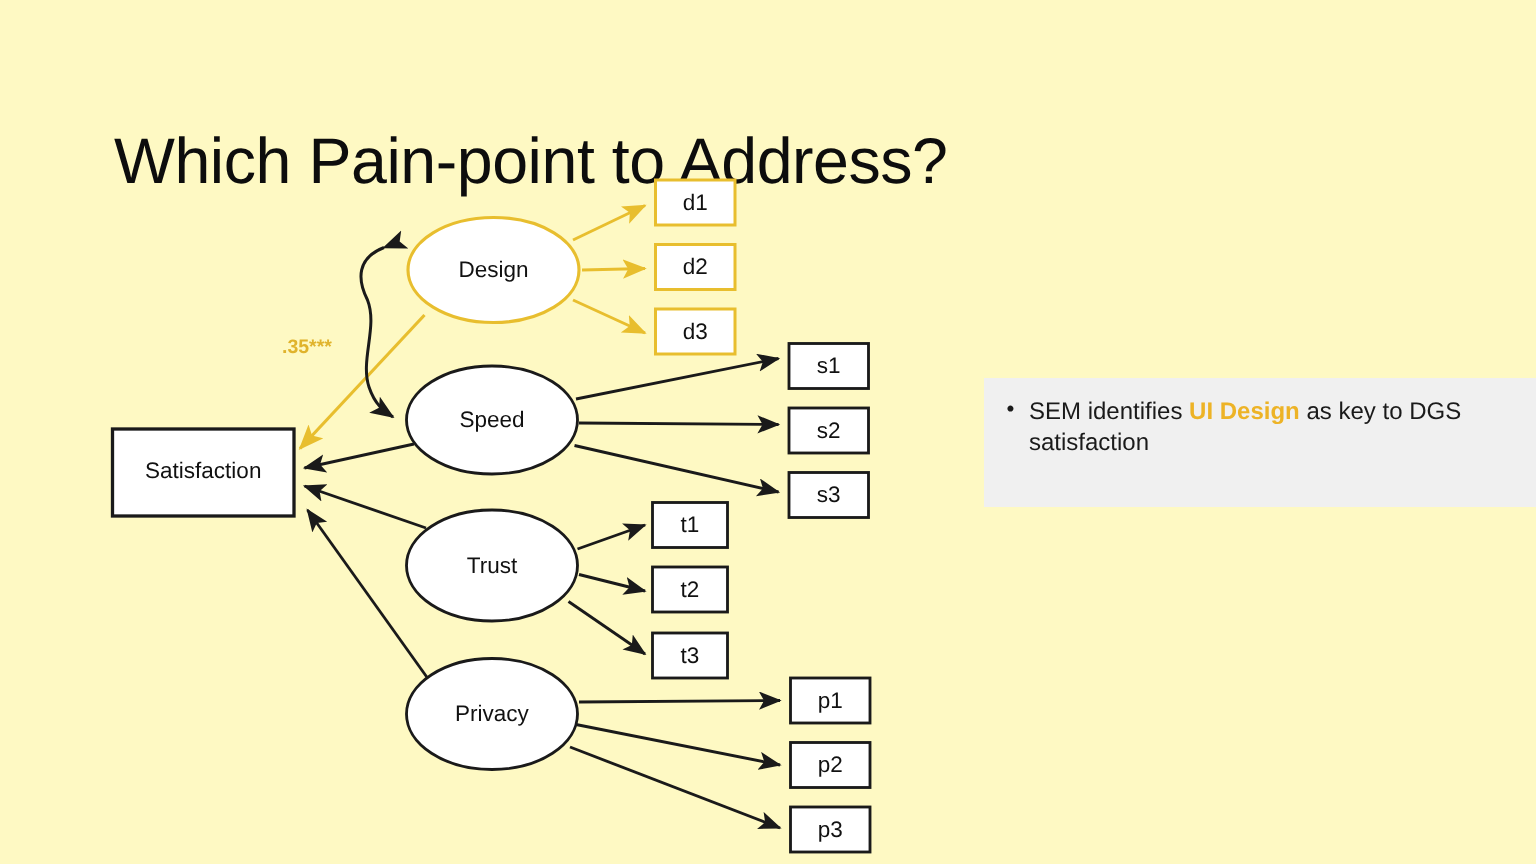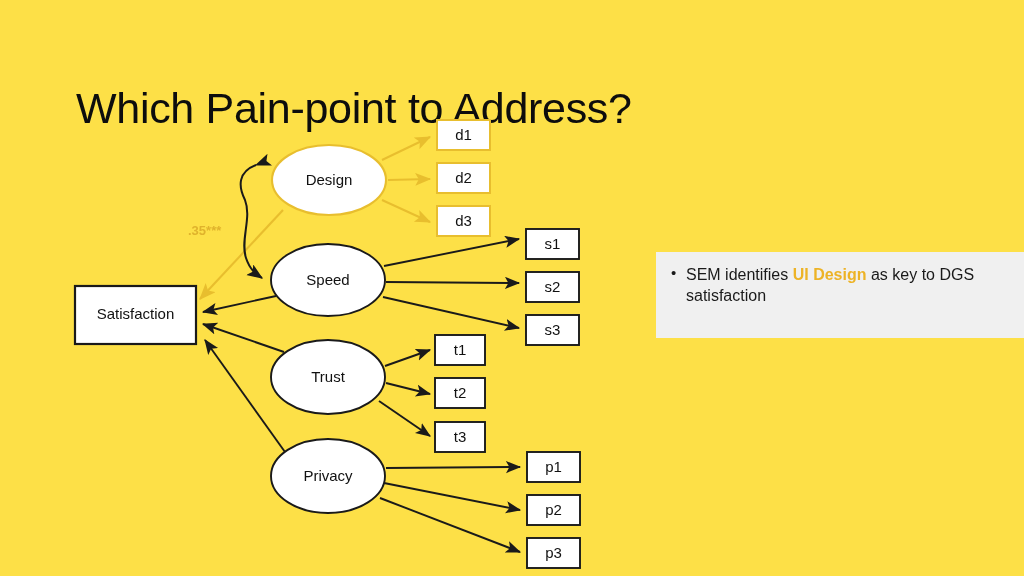--- a/index.html
+++ b/index.html
@@ -14,21 +14,21 @@
     position: relative;
     overflow: hidden;
     font-family: "Liberation Sans", sans-serif;
     color: #111111;
   }
   #slide {
     position: absolute;
     inset: 0;
     width: 1024px;
     height: 576px;
-    background: #fde047;
+    background: #fef9c3;
   }
   
   #slide-title {
     position: absolute;
     left: 76px;
     top: 55px;
     width: 860px;
     font-size: 43px;
     line-height: 1.12;
     font-weight: 400;

